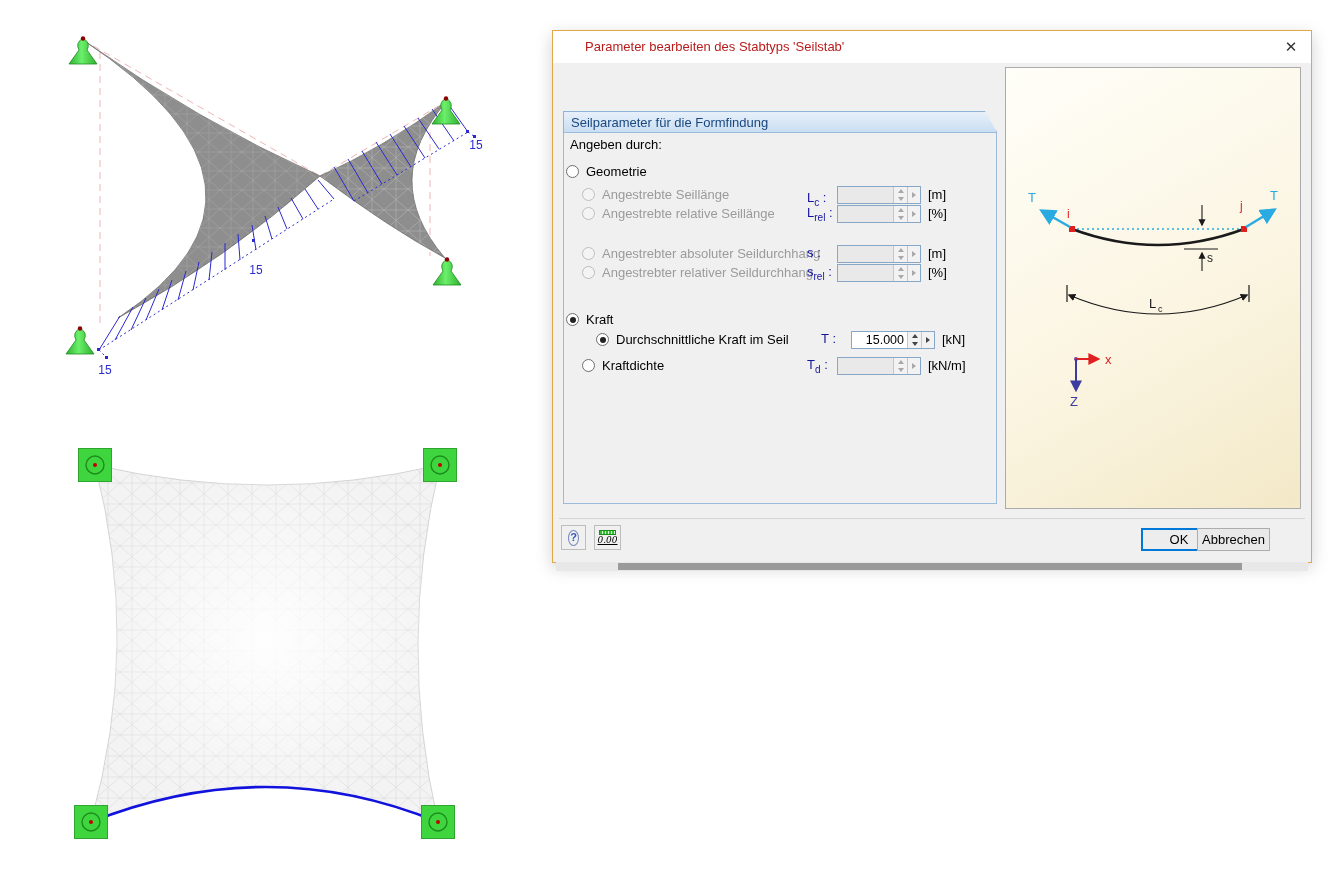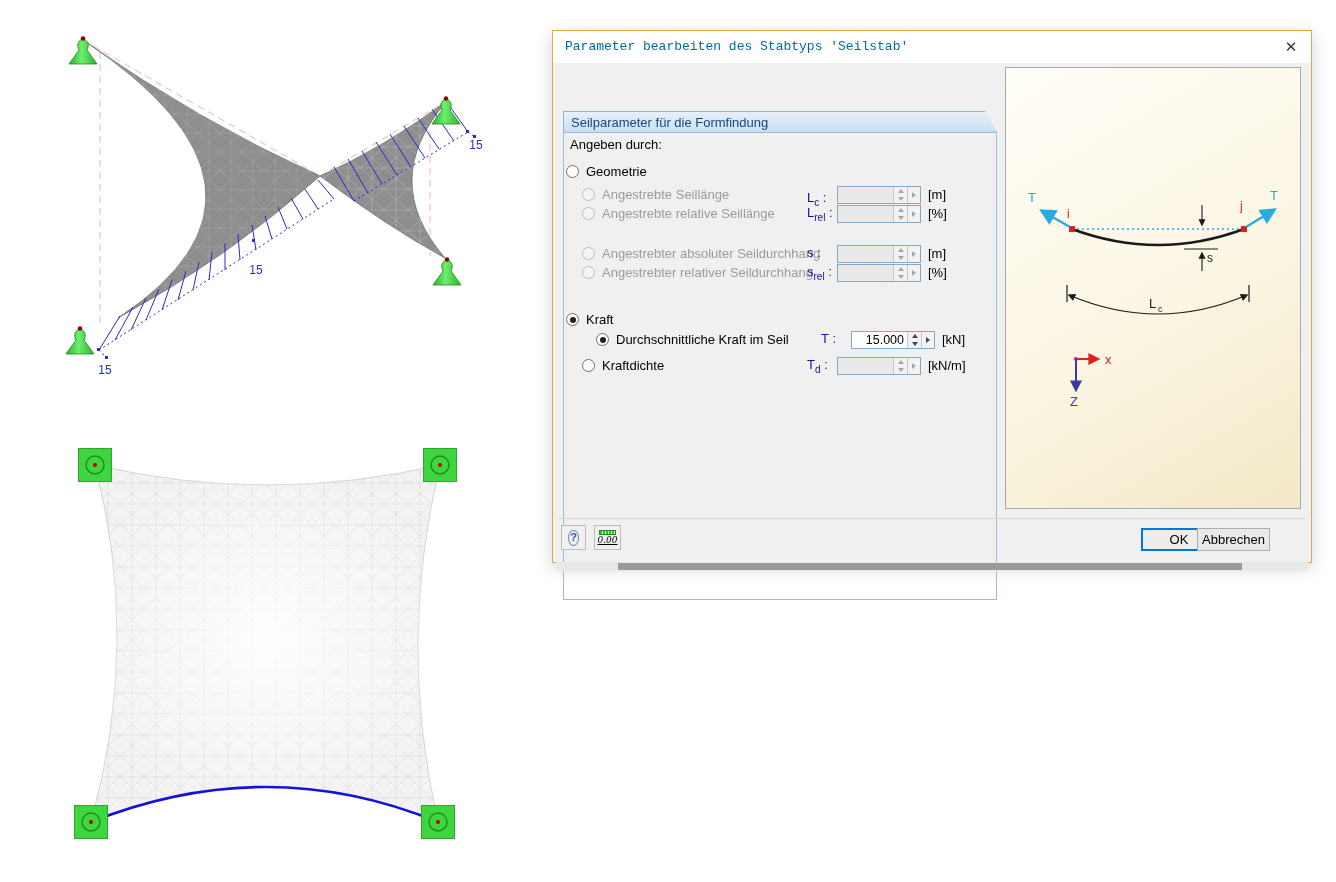--- a/index.html
+++ b/index.html
@@ -12,38 +12,38 @@
   
   #views{position:absolute;left:0;top:0;}
 
   
   .dialog{
     position:absolute;left:552px;top:30px;width:758px;height:531px;
     background:#f0f0f0;border:1px solid #e2a746;
     box-shadow:0 5px 16px rgba(0,0,0,.18);
   }
   .titlebar{position:absolute;left:0;top:0;right:0;height:32px;background:#ffffff;}
-  .title{position:absolute;left:12px;top:0;line-height:32px;font-size:13px;color:#0369a1;white-space:nowrap;font-family:Liberation Mono, monospace;}
+  .title{position:absolute;left:32px;top:0;line-height:32px;font-size:13px;color:#b91c1c;white-space:nowrap;}
   .close-btn{position:absolute;right:8px;top:5px;width:24px;height:22px;
     display:flex;align-items:center;justify-content:center;
     color:#333;font-size:15px;cursor:default;background:transparent;border:none;}
   
   .act-box{position:absolute;left:10px;top:38px;width:434px;height:34px;
     border:1px solid #a4a9d4;display:flex;align-items:center;padding-left:8px;box-sizing:border-box;}
   .checkbox{width:13px;height:13px;background:#fff;border:1px solid #555;position:relative;flex:0 0 13px;}
   .checkbox.checked:after{content:"";position:absolute;left:2px;top:0px;width:7px;height:4px;
     border-left:2px solid #222;border-bottom:2px solid #222;transform:rotate(-50deg);}
   .act-label{margin-left:6px;}
   
   .sec-head{position:absolute;left:10px;top:80px;width:434px;height:21px;
     background:linear-gradient(180deg,#e7f0fa 0%,#cadef2 100%);
     border:1px solid #8fb4d8;border-bottom:none;box-sizing:border-box;
     clip-path:polygon(0 0,calc(100% - 12px) 0,100% 100%,0 100%);
     display:flex;align-items:center;padding-left:7px;color:#19477f;}
-  .sec-body{position:absolute;left:10px;top:101px;width:434px;height:468px;
+  .sec-body{position:absolute;left:10px;top:101px;width:434px;height:372px;
     border:1px solid #9abbdc;box-sizing:border-box;}
   .row{position:absolute;height:19px;display:flex;align-items:center;}
   .radio{width:13px;height:13px;border-radius:50%;background:#fff;border:1px solid #6e6e6e;
     box-sizing:border-box;position:relative;flex:0 0 13px;}
   .radio.checked:after{content:"";position:absolute;left:2.5px;top:2.5px;width:6px;height:6px;border-radius:50%;background:#222;}
   .radio.disabled{border-color:#bdbdbd;background:#f4f4f4;}
   .rlabel{margin-left:7px;white-space:nowrap;}
   .rlabel.dim{color:#9b9b9b;}
   .sym{position:absolute;left:243px;color:#14149e;white-space:nowrap;}
   .sym sub{font-size:10px;}

